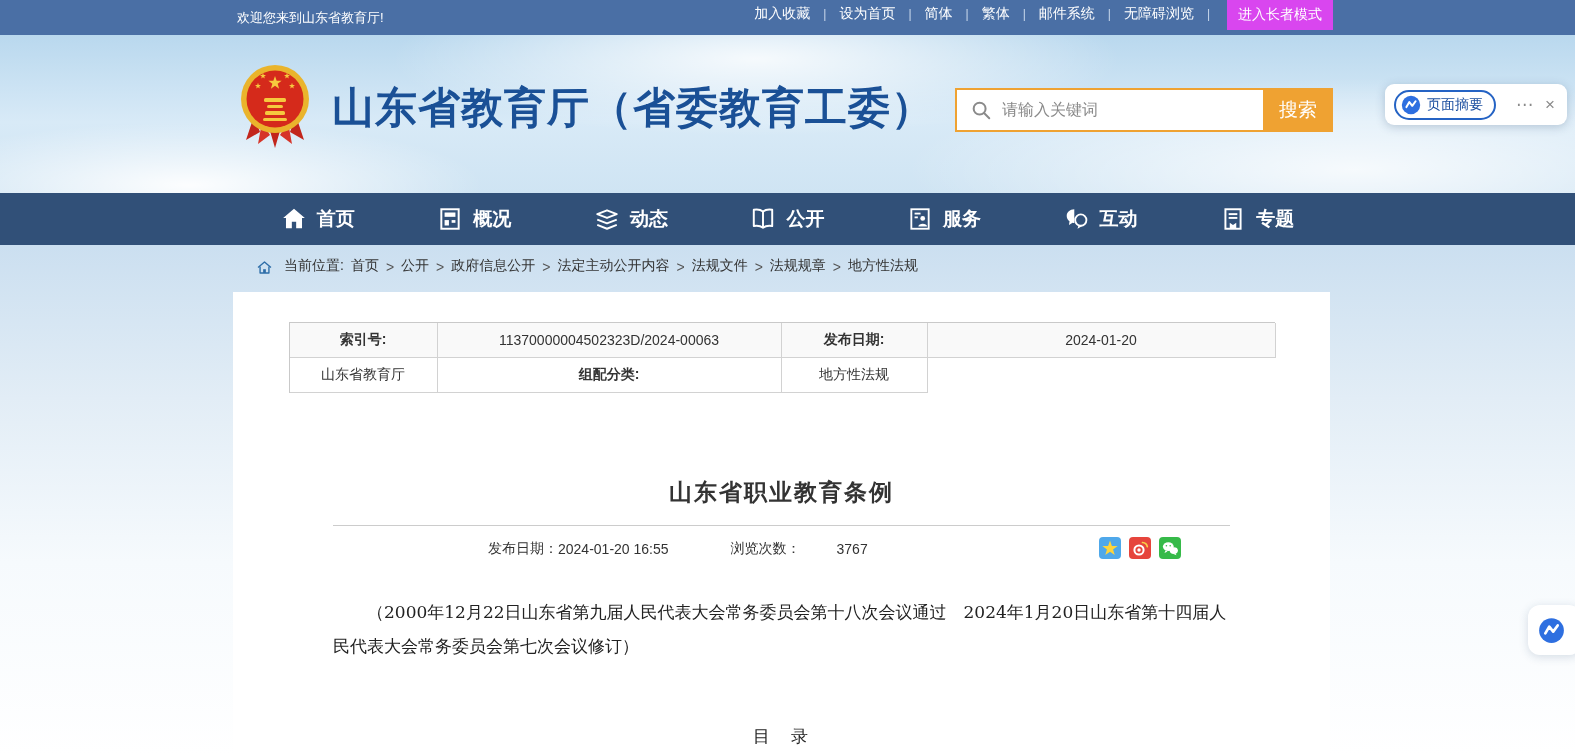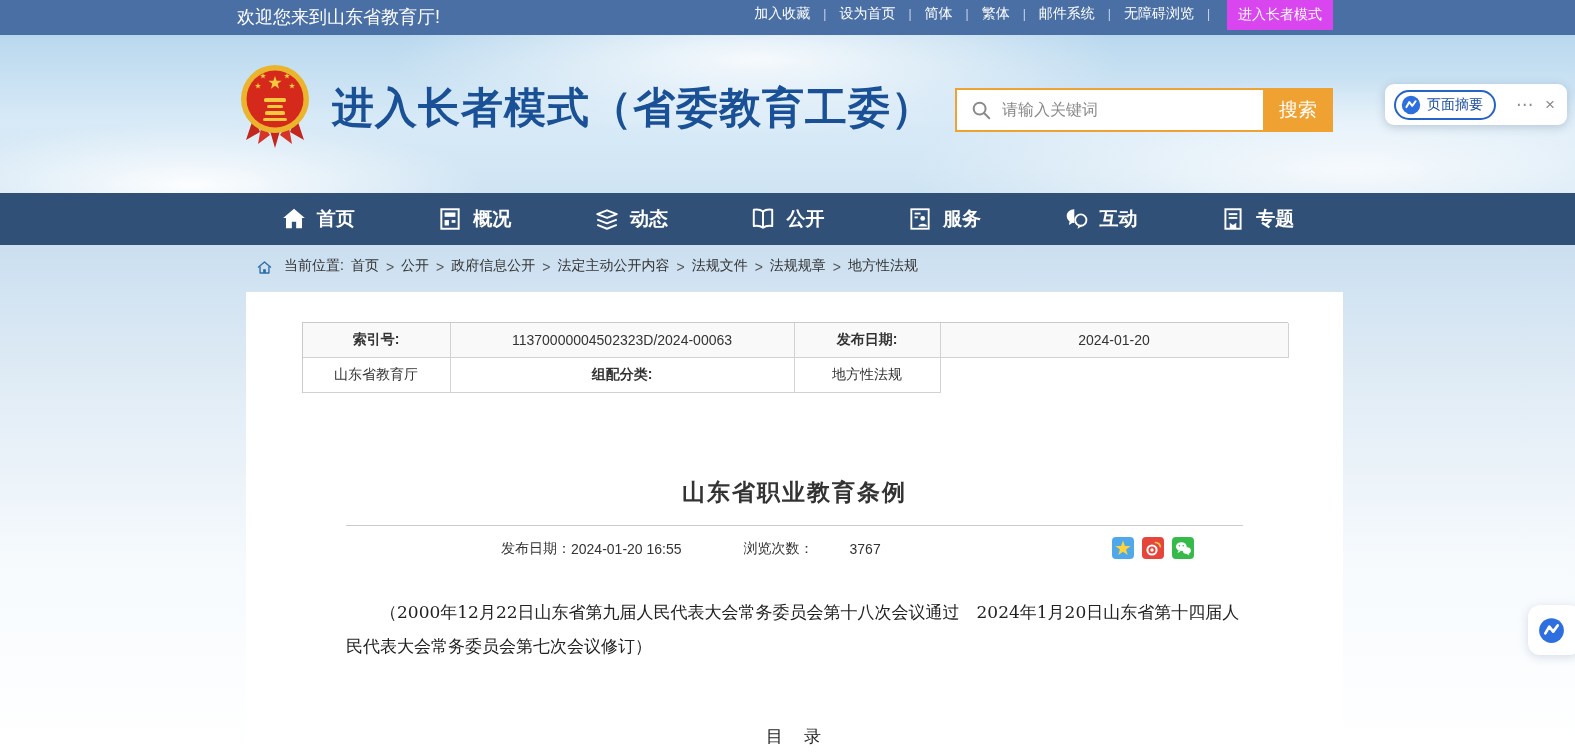--- a/index.html
+++ b/index.html
@@ -5,21 +5,21 @@
   * { margin:0; padding:0; box-sizing:border-box; }
   html,body { width:1575px; height:756px; }
   body {
     font-family:"Liberation Sans","DejaVu Sans",sans-serif;
     position:relative; overflow:hidden; background:#fff; color:#333;
   }
   a { text-decoration:none; color:inherit; }
 
   
   .topbar { position:absolute; top:0; left:0; width:1575px; height:35px; background:#4a6fa5; z-index:5; }
-  .topbar-welcome { position:absolute; left:237px; top:0; height:49px; line-height:35px; color:#fff; font-size:18px; }
+  .topbar-welcome { position:absolute; left:237px; top:0; height:49px; line-height:35px; color:#fff; font-size:13px; }
   .topbar-right { position:absolute; right:242px; top:0; height:28px; display:flex; align-items:center; gap:13px; font-size:14px; color:#fff; }
   .topbar-right a { cursor:pointer; white-space:nowrap; }
   .tsep { color:#c9d8ec; font-size:12px; }
   .elder-btn { background:#d946ef; color:#fff; height:31px; line-height:31px; padding:0 11px; margin-left:4px; cursor:pointer; white-space:nowrap; }
 
   
   .header {
     position:absolute; top:35px; left:0; width:1575px; height:158px;
     background:
       radial-gradient(ellipse 420px 90px at 12% 95%, rgba(255,255,255,.95), rgba(255,255,255,0) 70%),
@@ -52,21 +52,21 @@
   .page-bg { position:absolute; top:245px; left:0; width:1575px; height:511px;
     background:linear-gradient(180deg,#cbdff0 0%, #e2edf6 30%, #f6fafd 62%, #ffffff 100%); }
 
   
   .breadcrumb { position:absolute; left:256px; top:257px; display:flex; align-items:flex-end; gap:7px; font-size:14px; color:#333; z-index:6; }
   .breadcrumb .crumb { cursor:pointer; }
   .breadcrumb .bsep { color:#555; }
   .bc-home { display:flex; align-items:center; margin-right:4px; }
 
   
-  .panel { position:absolute; left:246px; top:292px; width:1097px; height:464px; background:#fff; z-index:6; }
+  .panel { position:absolute; left:233px; top:292px; width:1097px; height:464px; background:#fff; z-index:6; }
 
   .info-table { width:986px; margin:30px auto 0; display:grid; grid-template-columns:148px 344px 146px 348px; border-top:1px solid #c9c9c9; border-left:1px solid #c9c9c9; }
   .cell { height:35px; display:flex; align-items:center; justify-content:center; font-size:14px; color:#333; border-right:1px solid #d2d2d2; border-bottom:1px solid #d2d2d2; }
   .cell.lab { font-weight:bold; }
   .row-a { background:#f9f9f9; }
   .row-b { background:#ffffff; }
 
   .article-title { margin-top:84px; text-align:center; font-size:23px; font-weight:bold; color:#333; letter-spacing:2px; }
   .article-hr { width:897px; margin:17px auto 0; border:none; border-top:1px solid #ccc; height:0; }
 
@@ -123,21 +123,21 @@
           <path transform="translate(20,24) scale(0.45)" d="M0,-7 L1.65,-2.27 L6.66,-2.16 L2.66,0.87 L4.11,5.66 L0,2.8 L-4.11,5.66 L-2.66,0.87 L-6.66,-2.16 L-1.65,-2.27 Z"></path>
           <path transform="translate(49,14) scale(0.45)" d="M0,-7 L1.65,-2.27 L6.66,-2.16 L2.66,0.87 L4.11,5.66 L0,2.8 L-4.11,5.66 L-2.66,0.87 L-6.66,-2.16 L-1.65,-2.27 Z"></path>
           <path transform="translate(54,24) scale(0.45)" d="M0,-7 L1.65,-2.27 L6.66,-2.16 L2.66,0.87 L4.11,5.66 L0,2.8 L-4.11,5.66 L-2.66,0.87 L-6.66,-2.16 L-1.65,-2.27 Z"></path>
           <rect x="26" y="36" width="22" height="4" rx="1.5"></rect>
           <rect x="29" y="43" width="16" height="3" rx="1.5"></rect>
           <rect x="27" y="49" width="20" height="4" rx="1.5"></rect>
           <rect x="25" y="56" width="24" height="3" rx="1.5"></rect>
         </g>
       </svg>
     </span>
-    <span class="site-title">进入长者模式（省委教育工委）</span>
+    <span class="site-title">山东省教育厅（省委教育工委）</span>
   </div>
 
   <div class="search-area">
     <span class="search-icon">
       <svg width="22" height="22" viewBox="0 0 24 24" fill="none" stroke="#8a8a8a" stroke-width="2.2" stroke-linecap="round">
         <circle cx="10.5" cy="10.5" r="6.5"></circle>
           <line x1="15.6" y1="15.6" x2="21" y2="21"></line>
       </svg>
     </span>
     <input class="search-input" type="text" placeholder="请输入关键词" style="">

